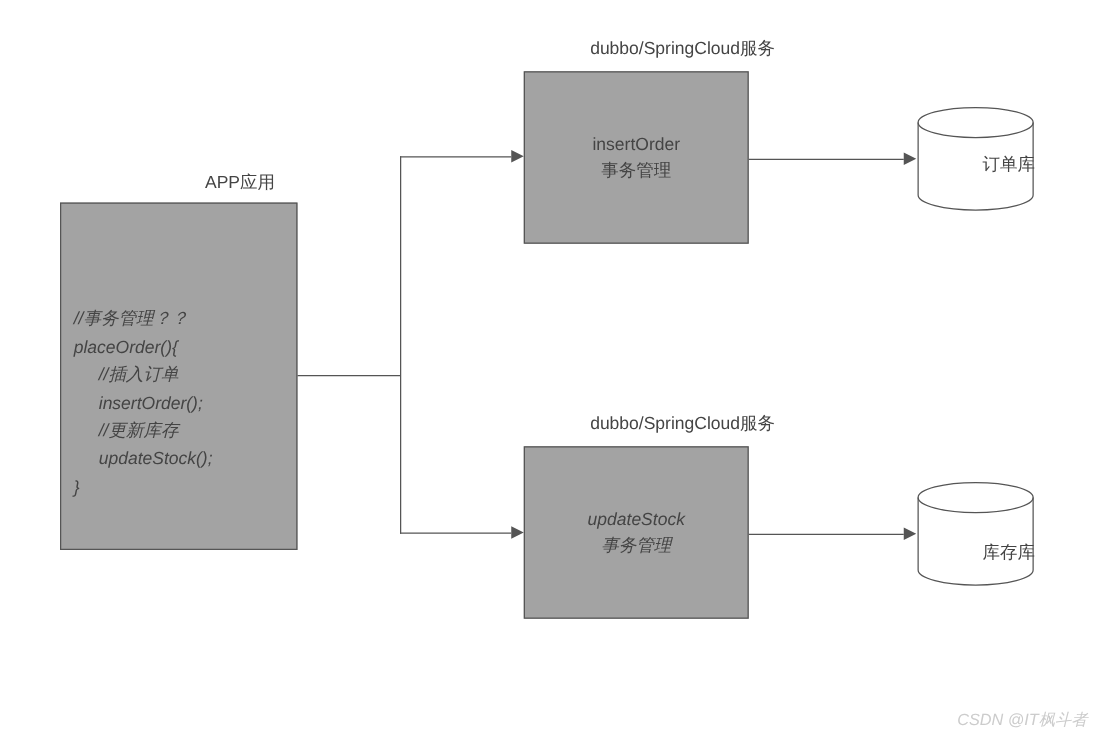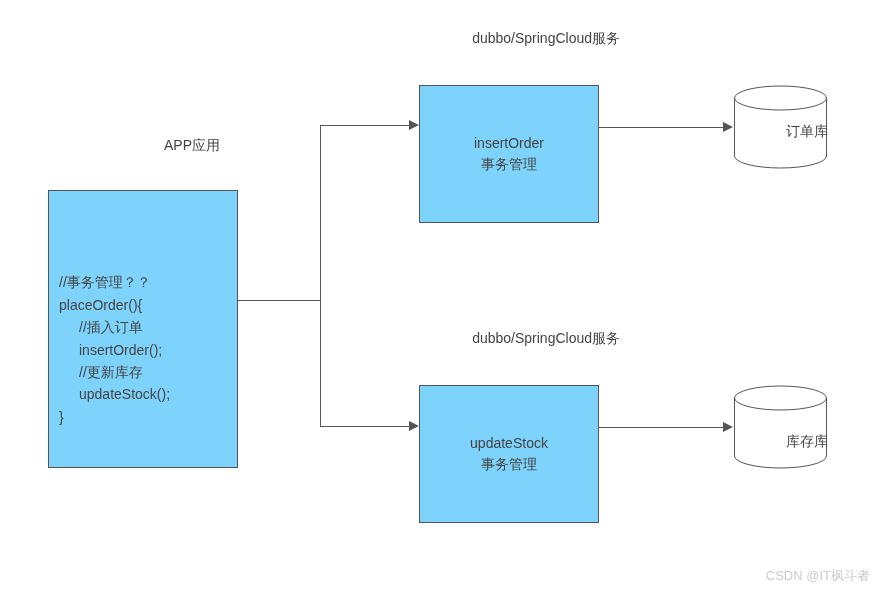--- a/index.html
+++ b/index.html
@@ -6,22 +6,21 @@
     body {
       width: 882px;
       height: 595px;
       position: relative;
       font-family: "Microsoft YaHei", Arial, sans-serif;
       background: #fff;
     }
     .box {
       position: absolute;
       border: 1px solid #555;
-      background: #7dd3fc;
-      margin-top: 28px;
+      background: #a3a3a3;
     }
     .label {
       position: absolute;
       font-size: 14px;
       color: #444;
       text-align: right;
     }
     .code {
       font-size: 14px;
       color: #444;
@@ -60,21 +59,21 @@
       font-size: 13px;
       color: #ccc;
     }
     .indent1 { padding-left: 20px; }
   </style>
 </head>
 <body>
 
 <div class="label" style="left:70px; top:137px; width:150px;">APP应用</div>
 
-<div class="box" style="left:48px; top:162px; width:190px; height:278px;">
+<div class="box" style="left:48px; top:162px; width:190px; height:278px;font-style:italic;">
   <div class="code" style="margin-top:50px;">
 <span>//事务管理？？</span>
 <span>placeOrder(){</span>
 <span class="indent1">//插入订单</span>
 <span class="indent1">insertOrder();</span>
 <span class="indent1">//更新库存</span>
 <span class="indent1">updateStock();</span>
 <span>}</span></div>
 </div>
 
@@ -82,21 +81,21 @@
 
 <div class="box" style="left:419px; top:57px; width:180px; height:138px;">
   <div class="box-content">
     <div>insertOrder</div>
     <div>事务管理</div>
   </div>
 </div>
 
 <div class="label" style="left:420px; top:330px; width:200px;">dubbo/SpringCloud服务</div>
 
-<div class="box" style="left:419px; top:357px; width:180px; height:138px;">
+<div class="box" style="left:419px; top:357px; width:180px; height:138px;font-style:italic;">
   <div class="box-content">
     <div>updateStock</div>
     <div>事务管理</div>
   </div>
 </div>
 
 <svg class="cylinder" style="left:733px; top:85px;" width="95" height="85" viewBox="0 0 95 85">
   <ellipse cx="47.5" cy="13" rx="46" ry="12" fill="#fff" stroke="#555" stroke-width="1"></ellipse>
   <path d="M1.5 13 L1.5 71 A46 12 0 0 0 93.5 71 L93.5 13" fill="none" stroke="#555" stroke-width="1"></path>
 </svg>
@@ -117,13 +116,13 @@
 
 <div class="line hline" style="left:320px; top:426px; width:89px;"></div>
 <div class="arrowhead" style="left:409px; top:421px;"></div>
 
 <div class="line hline" style="left:599px; top:127px; width:124px;"></div>
 <div class="arrowhead" style="left:723px; top:122px;"></div>
 
 <div class="line hline" style="left:599px; top:427px; width:124px;"></div>
 <div class="arrowhead" style="left:723px; top:422px;"></div>
 
-<div class="watermark" style="right:12px; bottom:10px;">CSDN @IT枫斗者</div>
+<div class="watermark" style="right:12px; bottom:10px;font-style:italic;">CSDN @IT枫斗者</div>
 
 </body></html>

